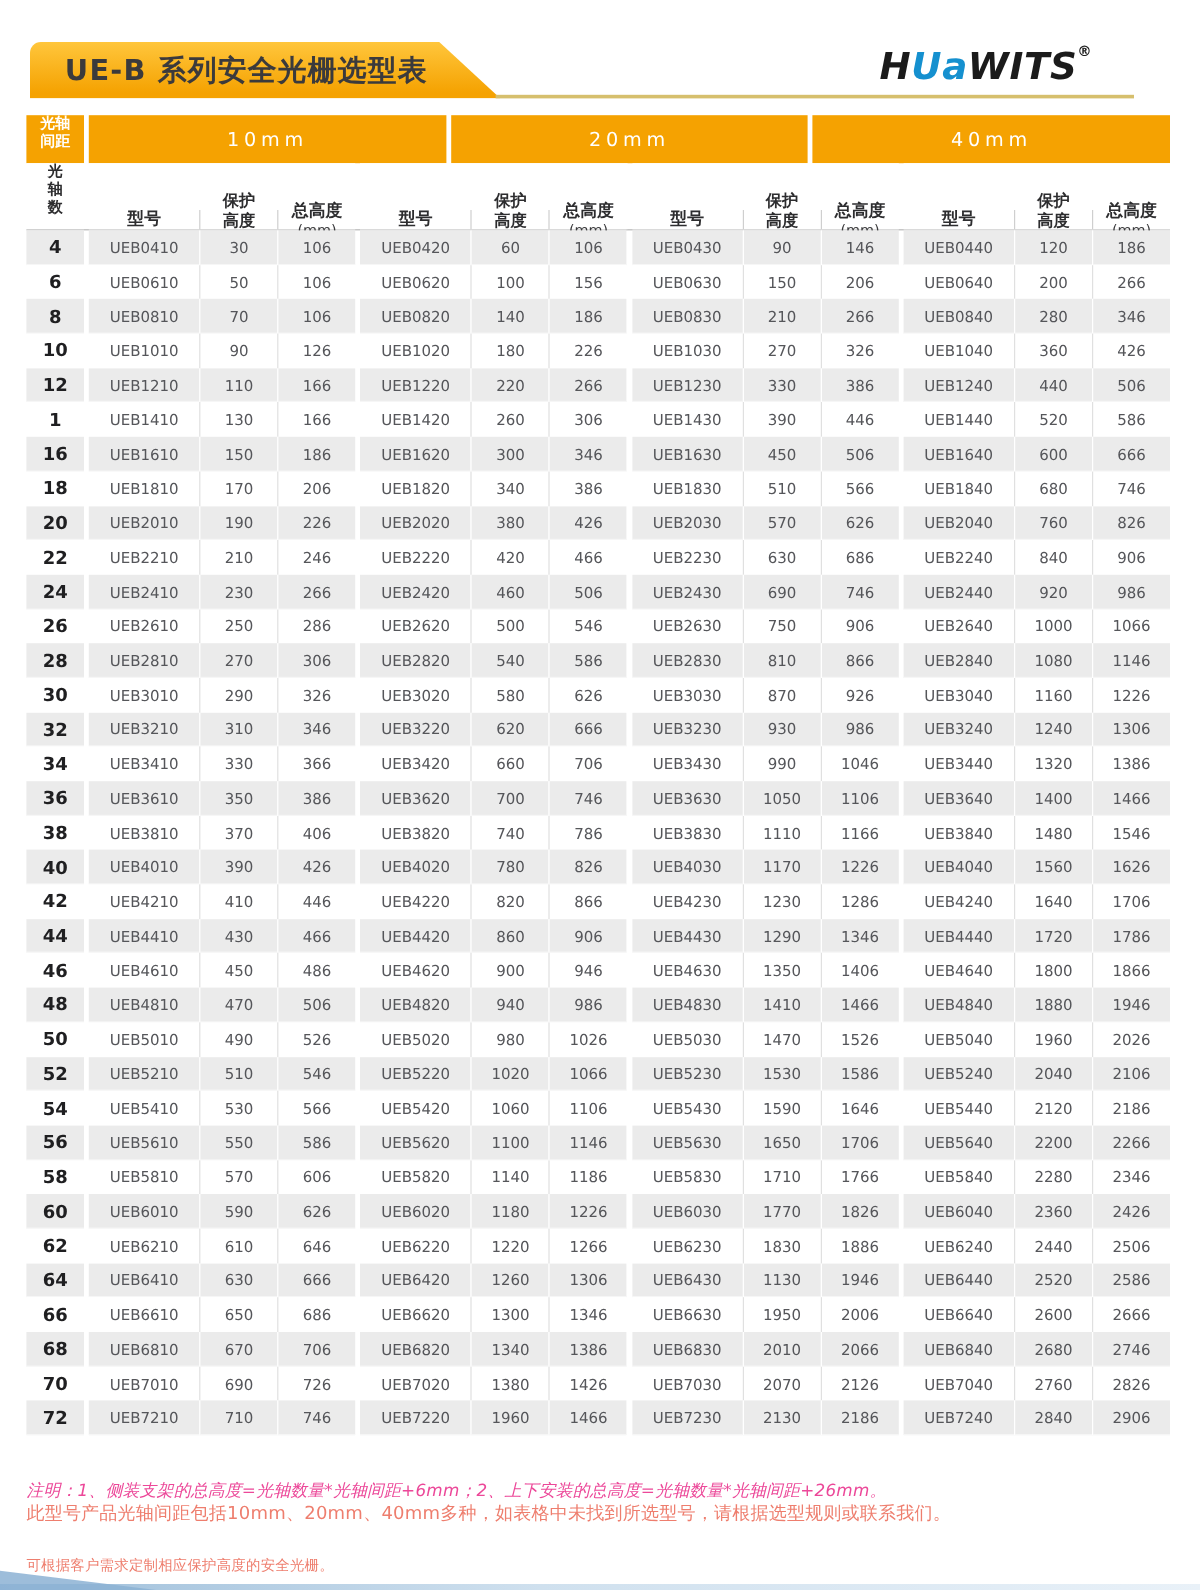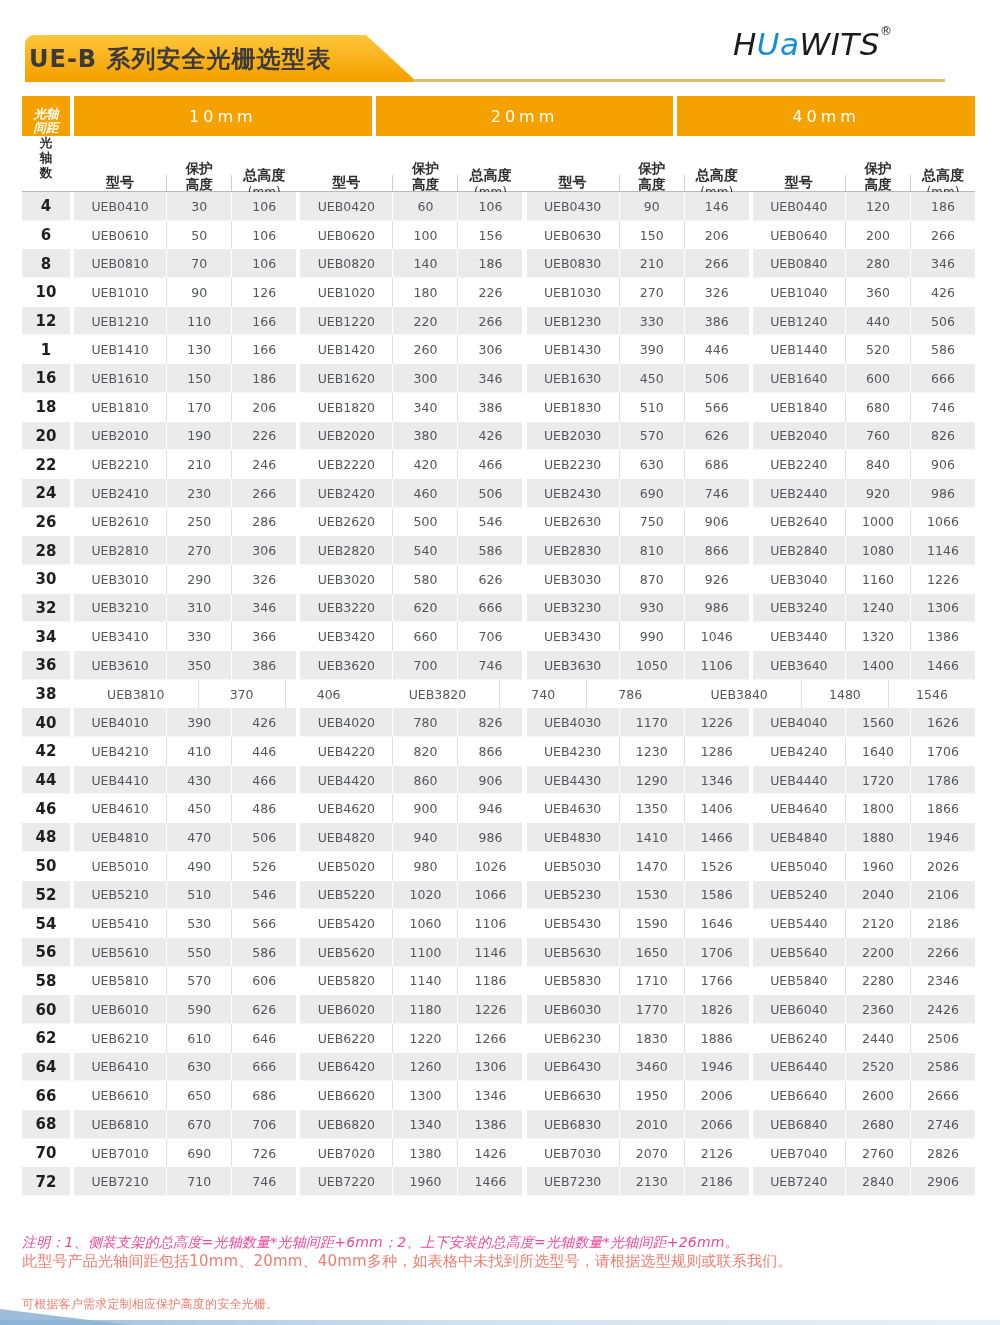--- a/index.html
+++ b/index.html
@@ -21,44 +21,44 @@
     font-family:"DejaVu Sans","Liberation Sans",sans-serif;
     position:relative;
   }
   
   .header{position:relative;height:96px;}
   .banner{
     position:absolute;left:25px;top:35px;width:392px;height:47px;
     background:linear-gradient(180deg,var(--orange-light) 0%,var(--orange) 90%);
     clip-path:polygon(0 0,87% 0,100% 100%,0 100%);
     border-radius:9px 14px 0 0;
-    display:flex;align-items:center;padding-left:4px;
+    display:flex;align-items:center;padding-left:29px;
   }
   .banner .title{
     font-size:24px;font-weight:bold;color:var(--ink);letter-spacing:1px;white-space:nowrap;
   }
   .header-rule{
     position:absolute;left:413px;top:79px;width:532px;height:2.5px;
     background:var(--rule-tan);
   }
   .logo{
-    position:absolute;left:733px;top:26px;
-    font-style:italic;font-weight:normal;font-size:31px;color:#1b1b1b;
+    position:absolute;left:733px;top:38px;
+    font-style:italic;font-weight:bold;font-size:31px;color:#1b1b1b;
     white-space:nowrap;letter-spacing:0.5px;
   }
   .logo .accent{color:var(--logo-blue);}
   .logo sup{font-size:12px;font-style:normal;vertical-align:top;position:relative;top:-2px;color:#1b1b1b;}
   
   .table{margin:0 25px 0 22px;width:953px;}
   .flex-row{display:flex;gap:4px;}
   
   .group-row{height:40px;}
   .corner-cell{
     width:48px;background:var(--orange);color:#fff;font-weight:bold;font-size:12.5px;
-    display:flex;align-items:flex-end;justify-content:center;text-align:center;font-style:italic;
+    display:flex;align-items:flex-start;justify-content:center;text-align:center;
   }
   .wrap2{display:inline-block;width:2.15em;word-break:break-all;line-height:1.18;}
   .wrap1{display:inline-block;width:1.1em;word-break:break-all;line-height:1.18;text-align:center;}
   .group-cell{
     flex:1;background:var(--orange);color:#fff;font-size:16px;font-weight:500;
     letter-spacing:4px;display:flex;align-items:center;justify-content:center;
   }
   
   .head-row{height:56px;border-bottom:1px solid #b9b9b9;}
   .axis-head{
@@ -585,20 +585,25 @@
             <div class="dc c-model">UEB3810</div>
             <div class="dc c-prot">370</div>
             <div class="dc c-total">406</div>
           </div>
           <div class="grp">
             <div class="dc c-model">UEB3820</div>
             <div class="dc c-prot">740</div>
             <div class="dc c-total">786</div>
           </div>
           <div class="grp">
+            <div class="dc c-model">UEB3830</div>
+            <div class="dc c-prot">1110</div>
+            <div class="dc c-total">1166</div>
+          </div>
+          <div class="grp">
             <div class="dc c-model">UEB3840</div>
             <div class="dc c-prot">1480</div>
             <div class="dc c-total">1546</div>
           </div>
         </div>
         <div class="flex-row row odd">
           <div class="axis-cell">40</div>
           <div class="grp">
             <div class="dc c-model">UEB4010</div>
             <div class="dc c-prot">390</div>
@@ -880,21 +885,21 @@
             <div class="dc c-prot">630</div>
             <div class="dc c-total">666</div>
           </div>
           <div class="grp">
             <div class="dc c-model">UEB6420</div>
             <div class="dc c-prot">1260</div>
             <div class="dc c-total">1306</div>
           </div>
           <div class="grp">
             <div class="dc c-model">UEB6430</div>
-            <div class="dc c-prot">3460</div>
+            <div class="dc c-prot">1130</div>
             <div class="dc c-total">1946</div>
           </div>
           <div class="grp">
             <div class="dc c-model">UEB6440</div>
             <div class="dc c-prot">2520</div>
             <div class="dc c-total">2586</div>
           </div>
         </div>
         <div class="flex-row row even">
           <div class="axis-cell">66</div>

